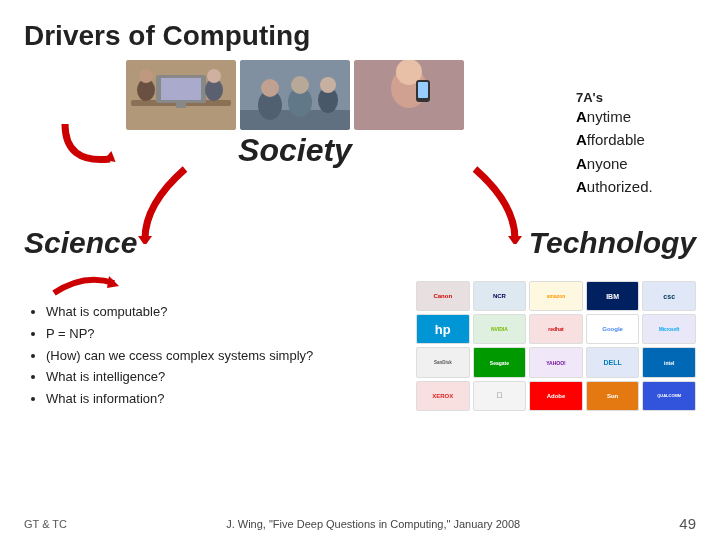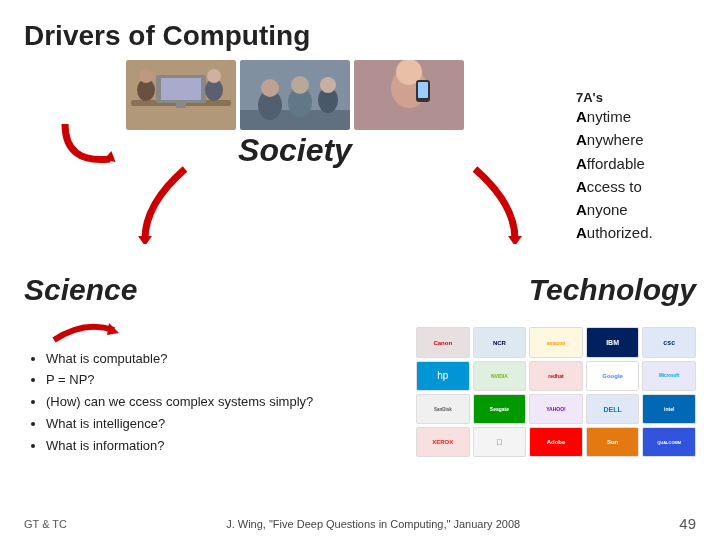--- a/index.html
+++ b/index.html
@@ -293,23 +293,21 @@
           <polygon points="83,72 97,72 90,82" fill="#cc0000"></polygon>
         </svg>
       </div>
 
     </div>
 
     <div class="seven-as">
       <div class="seven-as-title">7A's</div>
       <ul class="seven-as-list">
         <li><span class="bold-a">A</span>nytime</li>
-        <li><span class="bold-a">A</span>nywhere</li>
         <li><span class="bold-a">A</span>ffordable</li>
-        <li><span class="bold-a">A</span>ccess to</li>
         <li><span class="bold-a">A</span>nyone</li>
         <li><span class="bold-a">A</span>uthorized.</li>
       </ul>
     </div>
   </div>
 
   <div class="bottom-section" style="margin-top: 28px;">
 
     <div class="science-col">
       <div class="science-title">Science</div>
@@ -329,21 +327,21 @@
 
     <div class="tech-col">
       <div class="tech-title">Technology</div>
 
       <div class="logo-grid">
         <div class="logo-cell logo-canon" style="font-size:6px;">Canon</div>
         <div class="logo-cell logo-ncr" style="font-size:6px;">NCR</div>
         <div class="logo-cell logo-amazon" style="font-size:5px;">amazon</div>
         <div class="logo-cell" style="background:#002060;color:#fff;font-size:7px;font-weight:900;">IBM</div>
         <div class="logo-cell logo-csc" style="font-size:7px;">csc</div>
-        <div class="logo-cell logo-hp" style="background:#0096d6;color:#fff;font-size:10px;font-weight:normal;">hp</div>
+        <div class="logo-cell logo-hp" style="background:#0096d6;color:#fff;font-size:13px;font-weight:bold;">hp</div>
         <div class="logo-cell logo-nvidia" style="font-size:5px;font-weight:900;">NVIDIA</div>
         <div class="logo-cell logo-redhat" style="font-size:5px;">redhat</div>
         <div class="logo-cell logo-google" style="font-size:6px;color:#4285f4;font-weight:bold;">Google</div>
         <div class="logo-cell logo-ms" style="font-size:4.5px;">Microsoft</div>
         <div class="logo-cell logo-sandisk" style="font-size:4.5px;">SanDisk</div>
         <div class="logo-cell logo-seagate" style="background:#009900;color:#fff;font-size:5px;">Seagate</div>
         <div class="logo-cell logo-yahoo" style="font-size:5px;color:#720e9e;font-weight:900;">YAHOO!</div>
         <div class="logo-cell logo-dell" style="font-size:7px;color:#007db8;font-weight:bold;">DELL</div>
         <div class="logo-cell logo-intel" style="background:#0068b5;color:#fff;font-size:5px;">intel</div>
         <div class="logo-cell logo-xerox" style="font-size:6px;color:#d22;font-weight:bold;">XEROX</div>

